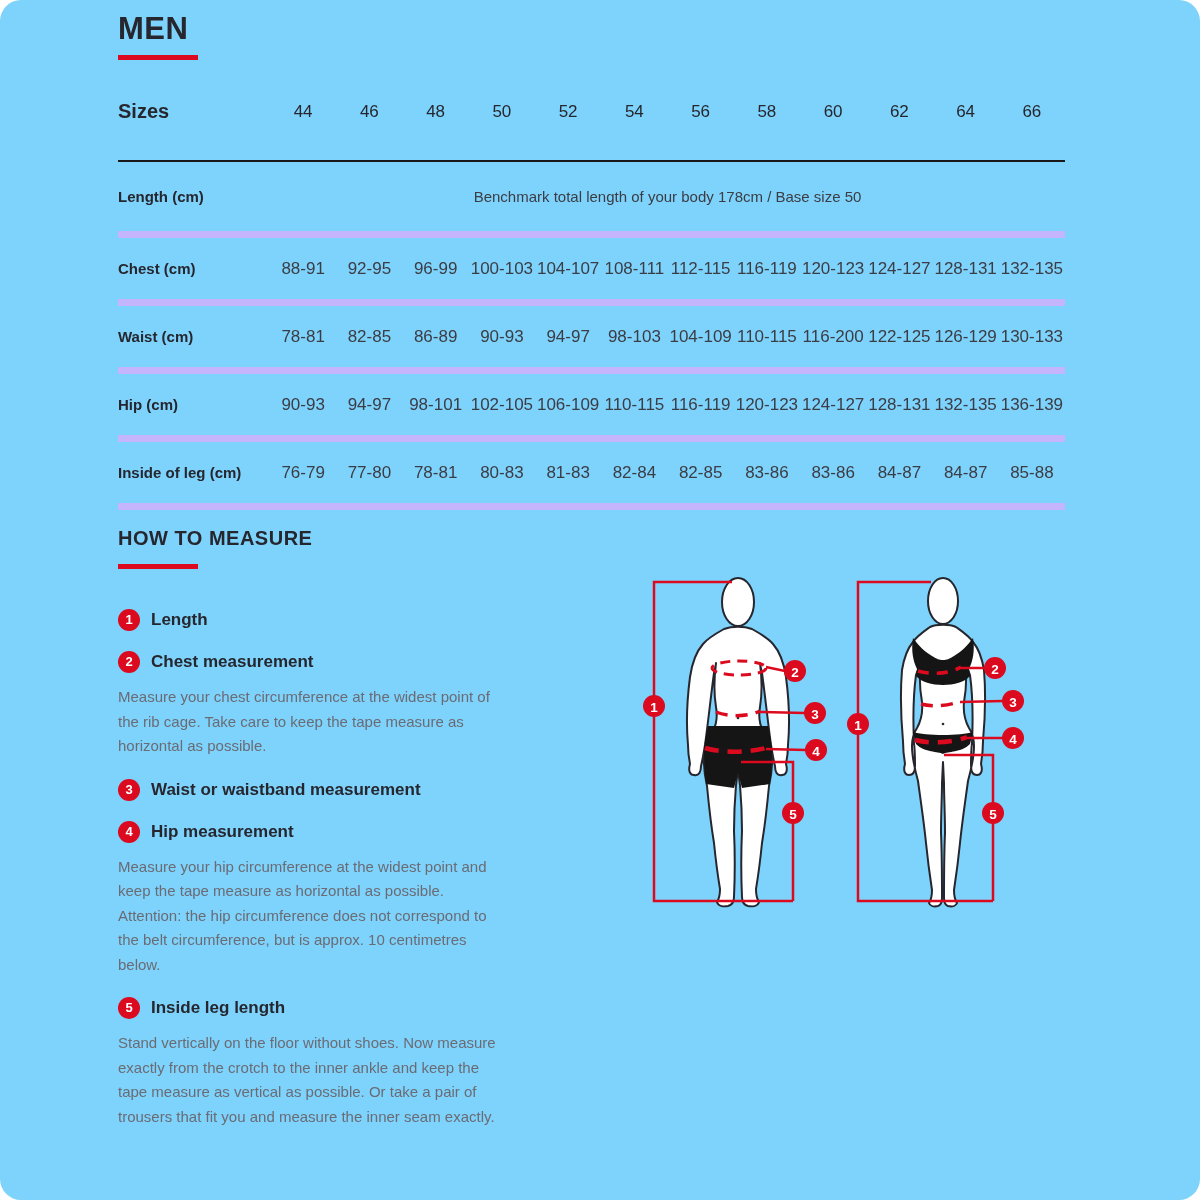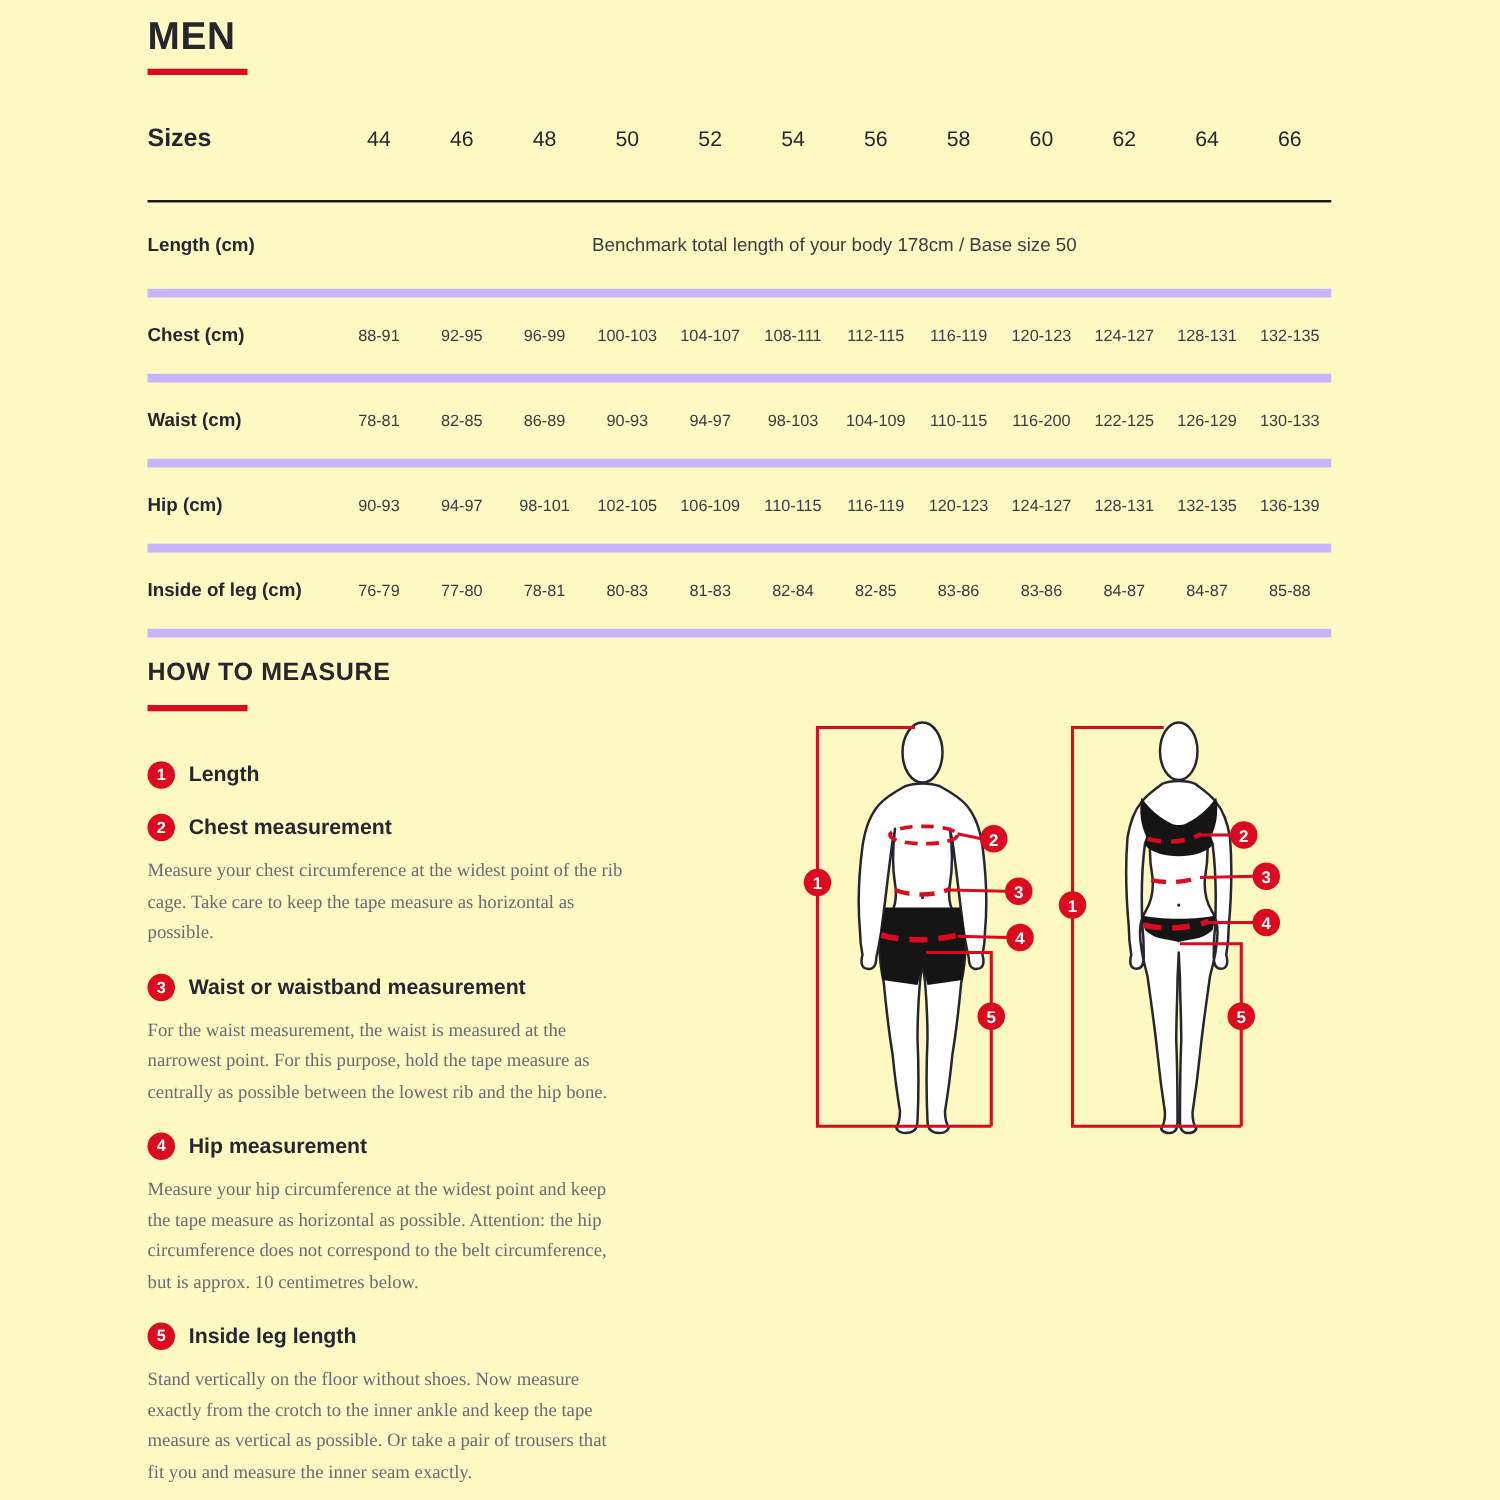--- a/index.html
+++ b/index.html
@@ -1,18 +1,18 @@
 <!DOCTYPE html>
 <html><head>
 <meta charset="utf-8">
 <style>
   html,body { margin:0; padding:0; background:#ffffff; }
   .page {
     position:relative; width:1200px; height:1200px; overflow:hidden;
-    background:#fef9c3; font-family:"Liberation Sans", sans-serif;
+    background:#7dd3fc; font-family:"Liberation Sans", sans-serif;border-radius:21px;
     -webkit-font-smoothing:antialiased;
   }
   .content { position:absolute; left:118px; top:0; width:947px; }
 
   h1.section-title, h2.section-title {
     margin:0; font-weight:700; color:#26262e; letter-spacing:0.5px;
   }
   h1.section-title { margin-top:12px; font-size:31px; line-height:34px; }
   h2.section-title { margin-top:12px; font-size:20px; line-height:33px; }
   .red-bar { width:80px; height:5px; background:#dc0a1e; margin-top:9px; }
@@ -24,37 +24,36 @@
   }
   .sizes-label { font-size:20px; font-weight:700; color:#26262e; }
   .size-col { text-align:center; font-size:17px; font-weight:400; color:#26262e; }
 
   .trow {
     display:grid; grid-template-columns:152px repeat(12,1fr);
     align-items:center; height:61px; border-bottom:7px solid #c4b5fd;
   }
   .trow.tall { height:69px; }
   .tlabel { font-size:15px; font-weight:700; color:#26262e; }
-  .tcell  { text-align:center; font-size:13px; color:#3c3c44; }
+  .tcell  { text-align:center; font-size:17px; color:#3c3c44; }
   .tspan  { grid-column:2 / 14; text-align:center; font-size:15px; color:#3c3c44; }
 
   
   .measure-list { margin-top:40px; width:400px; }
   .mitem { margin-bottom:20px; }
   .mhead { display:flex; align-items:center; }
   .badge {
     flex:0 0 auto; width:22px; height:22px; border-radius:50%;
     background:#dc0a1e; color:#ffffff; font-size:13px; font-weight:700;
     line-height:22px; text-align:center;
   }
   .mtitle { margin-left:11px; font-size:17px; font-weight:700; color:#26262e; }
   .mbody {
     margin:12px 0 0; width:382px; font-size:15px; line-height:24.5px;
     color:#6b6b74;
-    font-family:Liberation Serif, serif;
   }
 
   
   .diagram { position:absolute; left:620px; top:555px; width:420px; height:365px; }
   .diagram svg { display:block; }
 </style>
 </head>
 <body>
 
 <div class="page">
@@ -164,21 +163,20 @@
             <span class="badge">2</span>
             <span class="mtitle">Chest measurement</span>
           </div>
           <p class="mbody">Measure your chest circumference at the widest point of the rib cage. Take care to keep the tape measure as horizontal as possible.</p>
         </div>
         <div class="mitem">
           <div class="mhead">
             <span class="badge">3</span>
             <span class="mtitle">Waist or waistband measurement</span>
           </div>
-          <p class="mbody">For the waist measurement, the waist is measured at the narrowest point. For this purpose, hold the tape measure as centrally as possible between the lowest rib and the hip bone.</p>
         </div>
         <div class="mitem">
           <div class="mhead">
             <span class="badge">4</span>
             <span class="mtitle">Hip measurement</span>
           </div>
           <p class="mbody">Measure your hip circumference at the widest point and keep the tape measure as horizontal as possible. Attention: the hip circumference does not correspond to the belt circumference, but is approx. 10 centimetres below.</p>
         </div>
         <div class="mitem">
           <div class="mhead">

